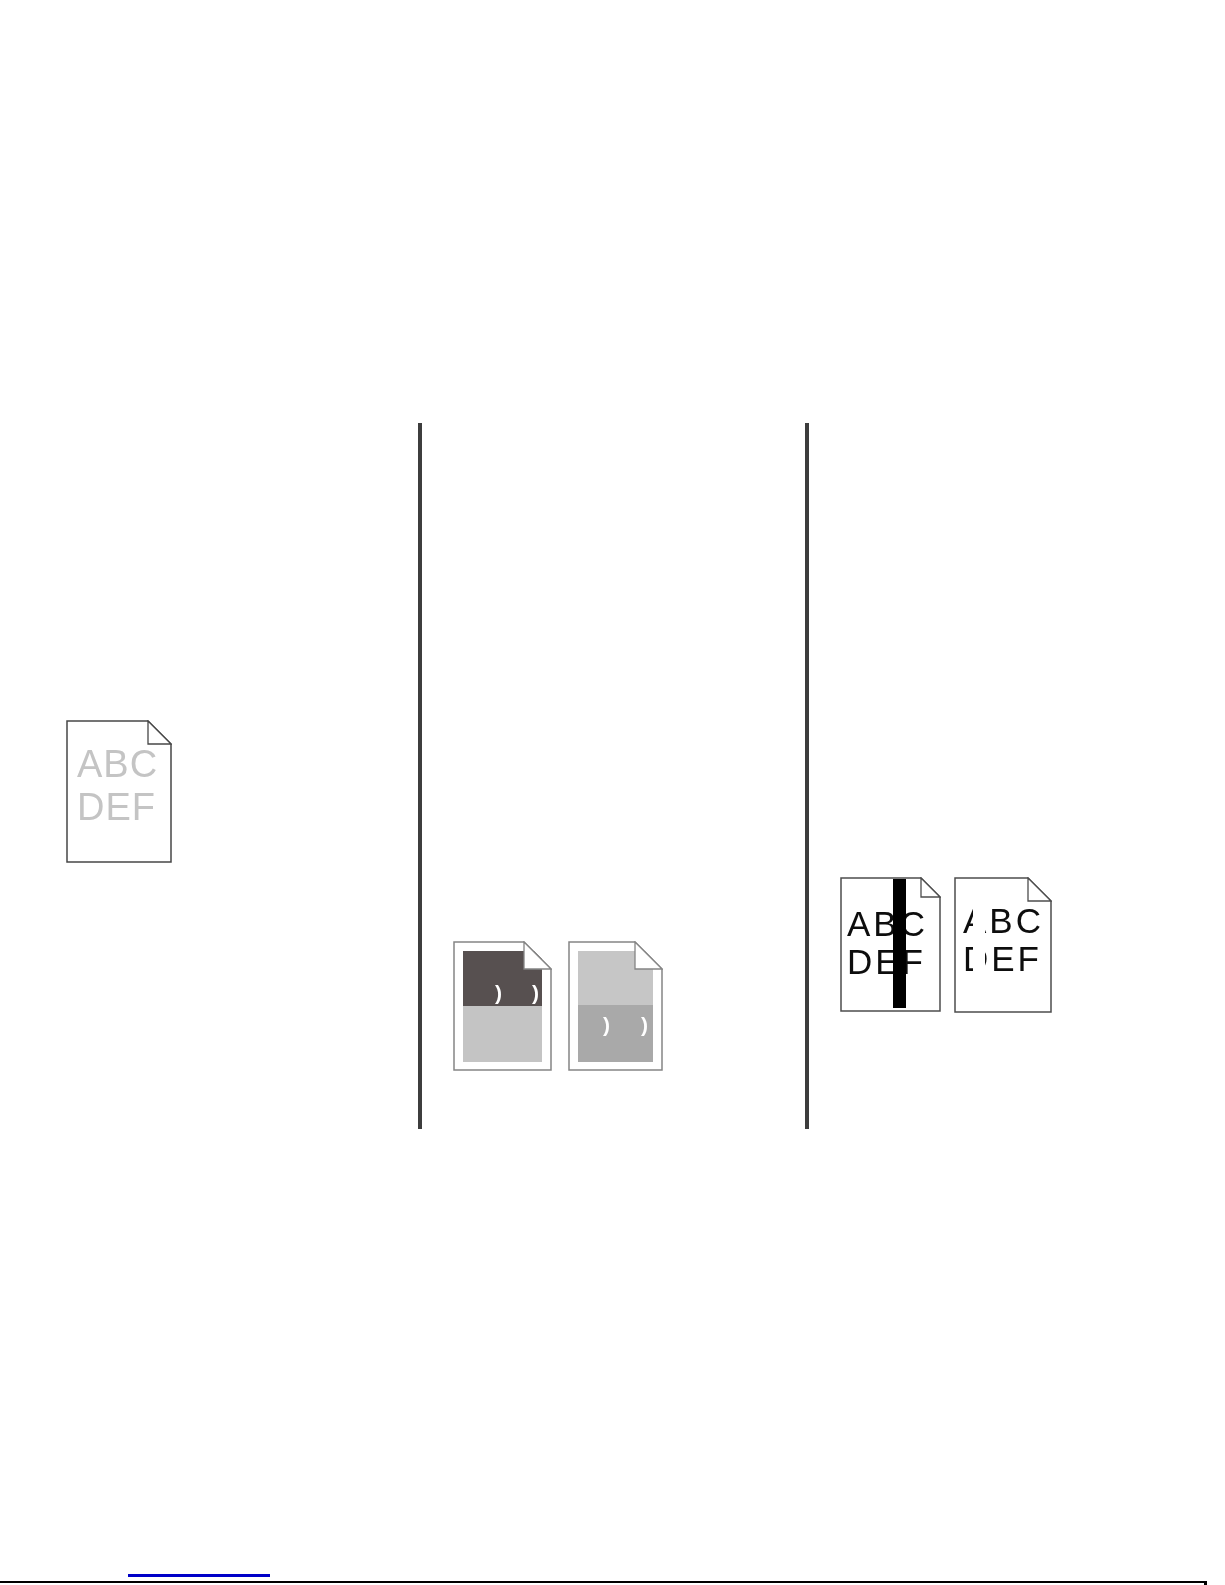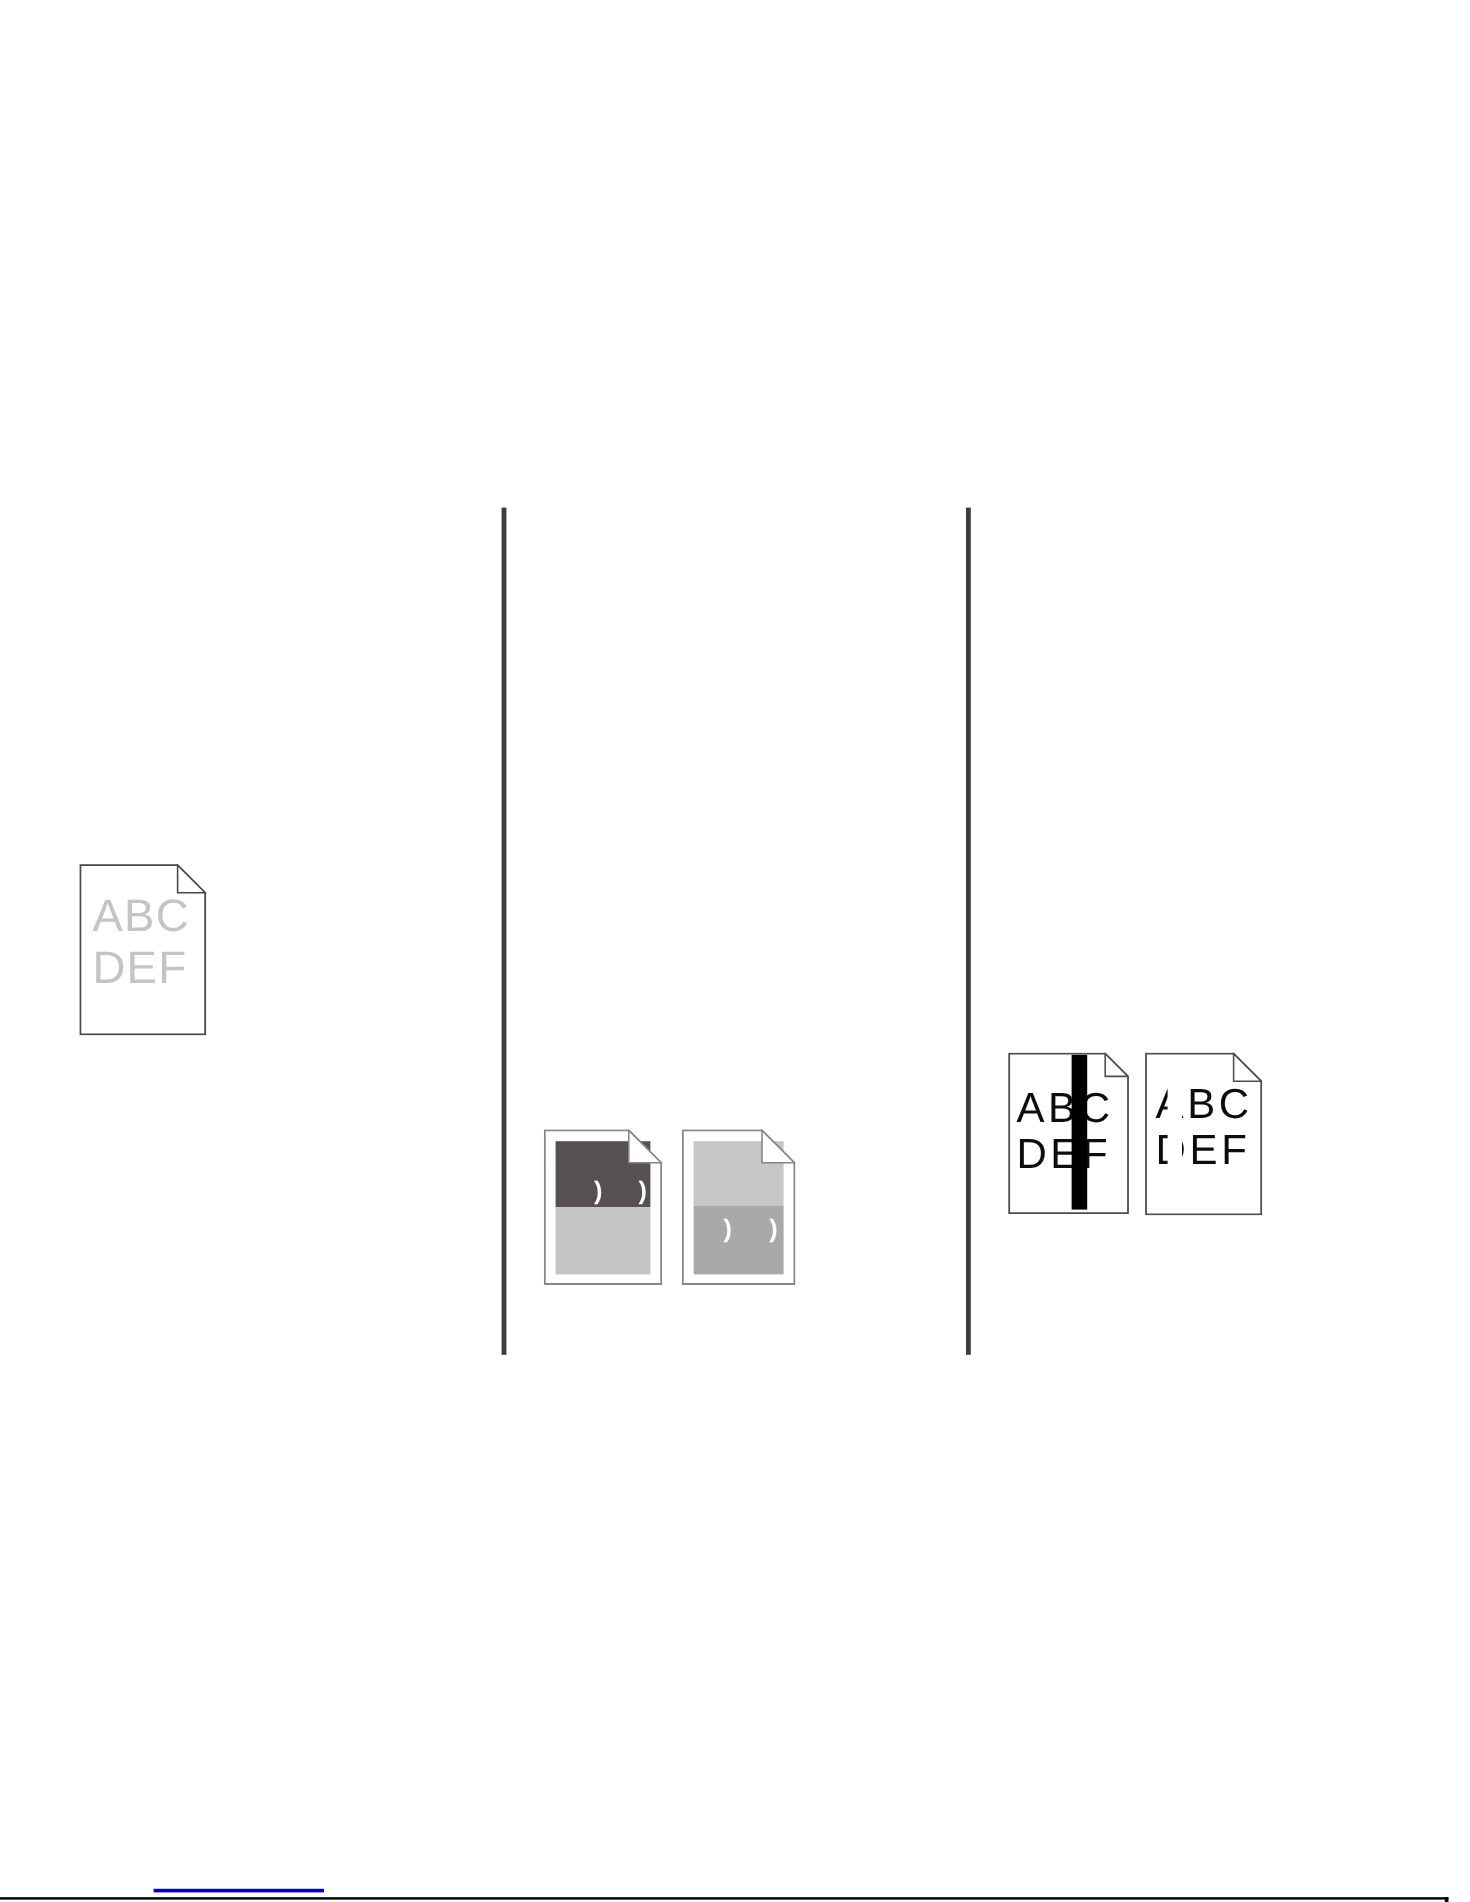--- a/index.html
+++ b/index.html
@@ -9,21 +9,21 @@
   }
   body {
     position: relative;
     width: 1225px;
     height: 1585px;
     overflow: hidden;
     font-family: "Liberation Sans", sans-serif;
   }
 
   
-  .page-icon { position: absolute; padding-left: 28px; }
+  .page-icon { position: absolute; }
   .page-icon svg.outline {
     position: absolute;
     left: 0; top: 0;
     pointer-events: none;
     z-index: 3;
   }
   .page-content {
     position: absolute;
     left: 0; top: 0;
     width: 100%; height: 100%;

